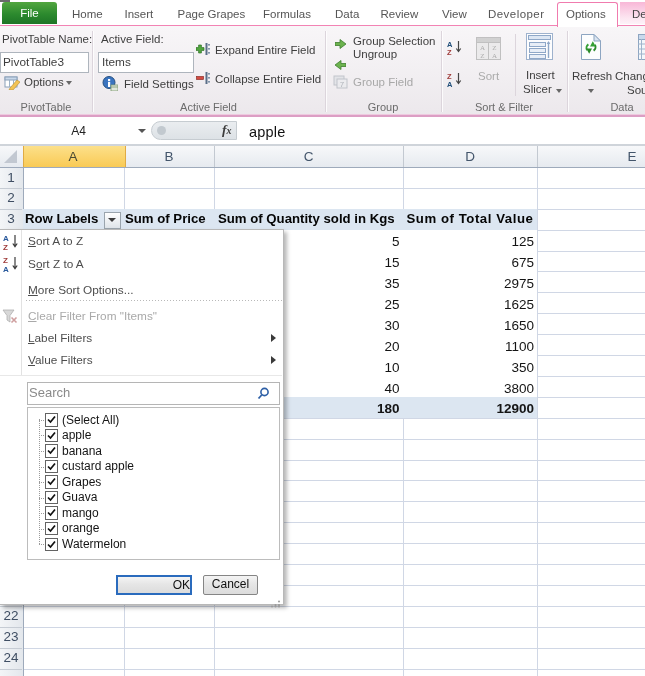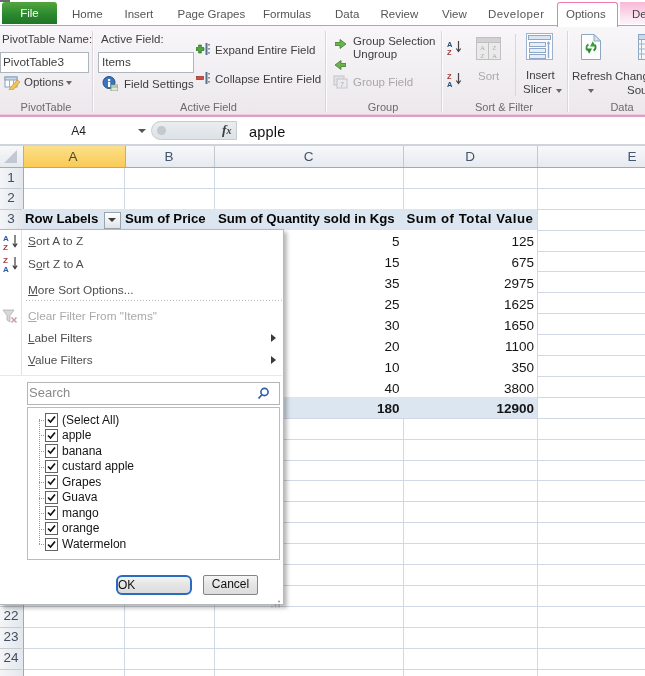--- a/index.html
+++ b/index.html
@@ -354,21 +354,21 @@
     </div>
 <div class="li" style="top:521.4px">orange</div>
 <div class="treeh" style="top:544px"></div>
 <div class="cb" style="top:537.5px">
       <svg width="11" height="11">
         <path d="M2 5.5 L4.5 8 L9 2.5" fill="none" stroke="#111" stroke-width="1.7"></path>
       </svg>
     </div>
 <div class="li" style="top:537.0px">Watermelon</div>
 
-<div class="abs" style="left:116px;top:575px;width:76px;height:19.5px;background:linear-gradient(#f4f4f4,#e6e6e6 45%,#dcdcdc);border:2px solid #2a6bbd;box-sizing:border-box;border-radius:6px;font-size:12px;color:#111;text-align:left;line-height:16px">OK</div>
+<div class="abs" style="left:116px;top:575px;width:76px;height:19.5px;background:linear-gradient(#f4f4f4,#e6e6e6 45%,#dcdcdc);border:2px solid #2a6bbd;box-sizing:border-box;border-radius:0;font-size:12px;color:#111;text-align:right;line-height:16px">OK</div>
 <div class="abs" style="left:203px;top:575px;width:55px;height:19.5px;background:linear-gradient(#f4f4f4,#e6e6e6 45%,#dcdcdc);border:1px solid #858585;box-sizing:border-box;border-radius:2px;font-size:12px;color:#111;text-align:center;line-height:17.5px">Cancel</div>
 
 <div class="abs" style="left:271px;top:594px;width:10px;height:8px">
   <svg width="10" height="8">
     <circle cx="8" cy="1.5" r="1" fill="#9a9a9a"></circle>
     <circle cx="4.5" cy="5" r="1" fill="#9a9a9a"></circle>
     <circle cx="8" cy="5" r="1" fill="#9a9a9a"></circle>
     <circle cx="1" cy="6.5" r="1" fill="#9a9a9a"></circle>
     <circle cx="4.5" cy="6.5" r="1" fill="#9a9a9a"></circle>
     <circle cx="8" cy="6.5" r="1" fill="#9a9a9a"></circle>

